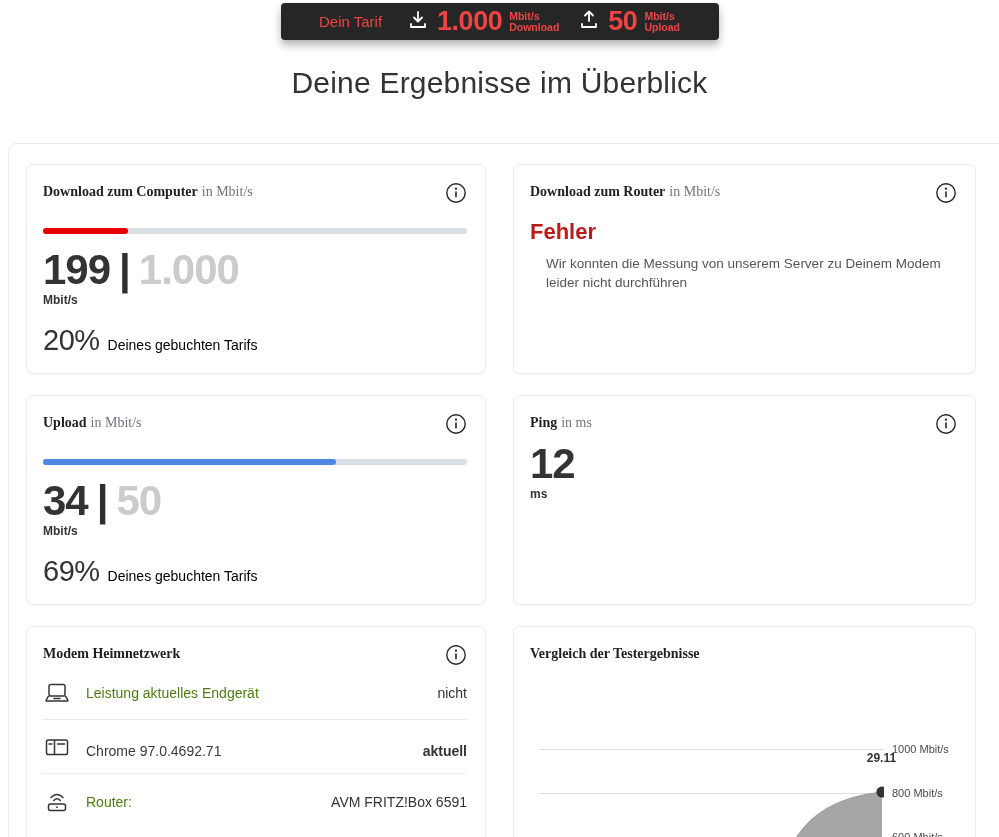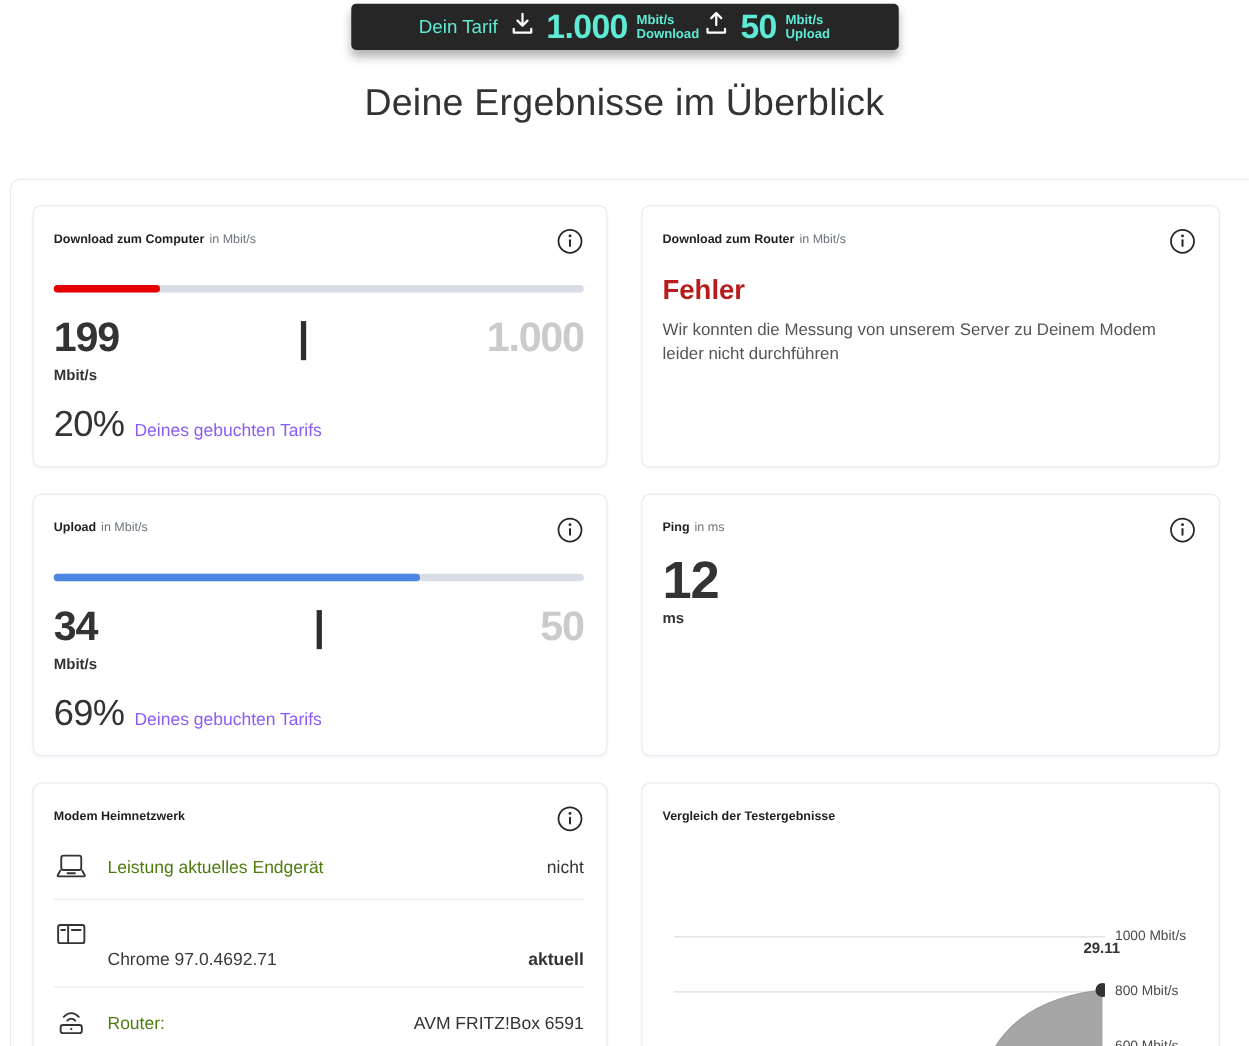--- a/index.html
+++ b/index.html
@@ -3,75 +3,75 @@
 <meta charset="utf-8">
 <style>
   * { margin:0; padding:0; box-sizing:border-box; }
   html,body { width:999px; height:837px; overflow:hidden; background:#ffffff;
     font-family:"Liberation Sans", sans-serif; color:#333; }
   body { position:relative; }
 
   
   .tariff-bar { margin:3px auto 0; width:438px; height:37px; background:#262626;
     border-radius:4px; box-shadow:0 5px 8px rgba(0,0,0,0.3);
-    display:flex; align-items:center; justify-content:center; gap:2px; color:#5eead4; }
+    display:flex; align-items:center; justify-content:center; gap:18px; color:#ef4444; }
   .tariff-label { font-size:15px; margin-right:6px; }
   .tariff-group { display:flex; align-items:center; gap:7px; }
   .tariff-value { font-size:27px; font-weight:700; letter-spacing:-0.5px; }
   .tariff-unitcol { display:flex; flex-direction:column; line-height:11px; }
   .tariff-unitcol span { font-size:10.5px; font-weight:700; }
 
   
   .page-title { text-align:center; margin-top:26px; font-size:30px; font-weight:300;
     color:#333; letter-spacing:0.2px; }
 
   
   .results-panel { position:absolute; left:8px; top:143px; width:1002px; height:780px;
     background:#fff; border:1px solid #e9ecf2; border-radius:8px;
     padding:20px 17px; }
   .cards-grid { display:grid; grid-template-columns:460px 463px;
     column-gap:27px; row-gap:21px; grid-template-rows:210px 210px 320px; }
   .card { background:#fff; border:1px solid #e7ebf2; border-radius:7px;
     box-shadow:0 1px 2px rgba(30,40,70,0.04); padding:17px 18px 14px 16px;
     position:relative; overflow:hidden; }
   .card-header { display:flex; justify-content:space-between; align-items:flex-start; }
-  .card-title { font-size:10px; line-height:20px; }
+  .card-title { font-size:14px; line-height:20px;font-family:Liberation Serif, serif; }
   .card-title b { font-weight:700; color:#1f1f1f; }
   .card-title .suffix { color:#6e757e; font-weight:400; margin-left:4px; }
   .info-btn { background:none; border:none; cursor:pointer; padding:0; line-height:0; }
 
   
   .progress-track { margin-top:24px; height:6px; border-radius:3px; background:#d9dde6; }
   .progress-fill { height:6px; border-radius:3px; }
   .fill-red { background:#e60000; }
   .fill-blue { background:#4d86e0; }
 
   
-  .value-row { margin-top:14px; font-size:33px; font-weight:700; color:#333;
-    letter-spacing:-1px; line-height:44px; display:flex; align-items:baseline;justify-content:space-between; }
+  .value-row { margin-top:14px; font-size:42px; font-weight:700; color:#333;
+    letter-spacing:-1px; line-height:44px; display:flex; align-items:baseline; }
   .value-row .sep { margin:0 9px; font-weight:700; color:#2e2e2e; }
   .value-row .max { color:#cbcbcb; }
   .unit-small { font-size:12px; font-weight:700; color:#333; margin-top:1px; }
   .percent-row { margin-top:17px; display:flex; align-items:baseline; }
   .percent-big { font-size:29px; font-weight:400; color:#333; letter-spacing:-0.5px; }
-  .percent-label { font-size:14px; color:#8b5cf6; margin-left:8px; }
+  .percent-label { font-size:14px; color:#000000; margin-left:8px; }
 
   
   .error-title { margin-top:15px; font-size:22px; font-weight:700; color:#b91c1c; }
-  .error-text { margin-top:9px; font-size:13.5px; line-height:19px; color:#555; max-width:452px; }
+  .error-text { margin-top:9px; font-size:13.5px; line-height:19px; color:#555; max-width:452px;margin-left:16px; }
 
   
   .ping-value { margin-top:7px; font-size:42px; font-weight:700; letter-spacing:-1px; line-height:44px; }
 
   
   .net-row { display:flex; align-items:center; padding:15px 0 14px; }
   .net-icon { width:30px; margin-right:13px; flex:0 0 30px; display:flex; align-items:center; }
   .net-texts { flex:1; }
   .net-label { font-size:14px; color:#4d7c0f; line-height:18px; }
-  .net-sublabel { font-size:14px; color:#3a3a3a; margin-top:24px; }
+  .net-sublabel { font-size:14px; color:#3a3a3a; margin-top:8px; }
   .net-value { font-size:14px; color:#333; white-space:nowrap; }
   .net-value.bold { font-weight:700; }
   .net-row.two-line { align-items:flex-start; }
   .net-row.two-line .net-value { align-self:flex-end; }
   .net-divider { height:1px; background:#ececec; }
 
   
   .chart-area { position:absolute; left:0; top:0; width:100%; height:100%; }
   .gridline { position:absolute; left:25px; width:345px; height:1px; background:#dedede; }
   .grid-label { position:absolute; left:378px; font-size:11px; color:#4a4a4a; white-space:nowrap; }

